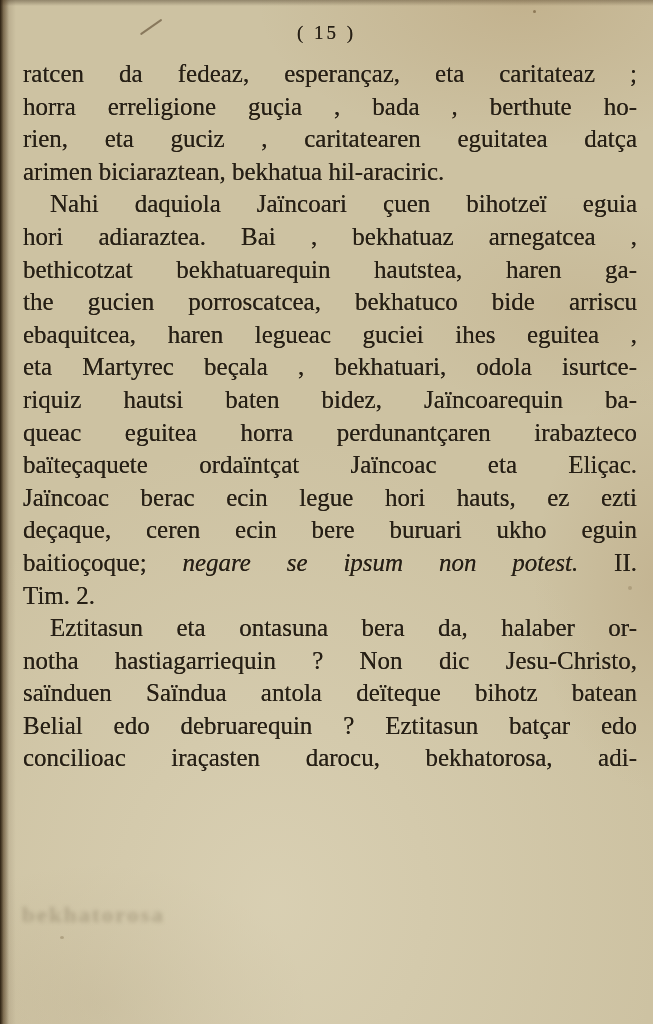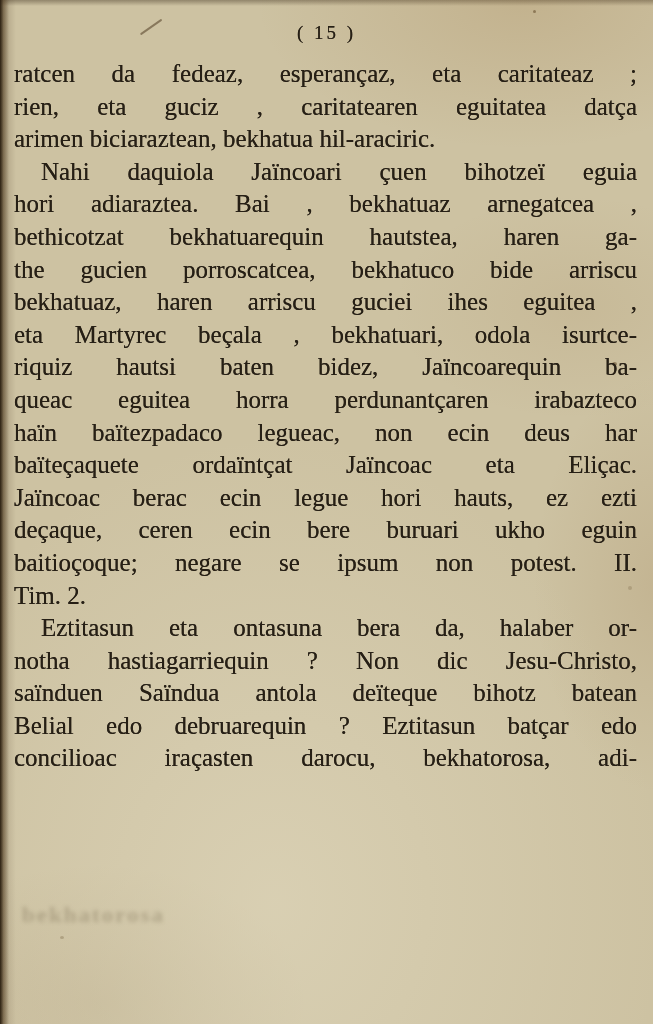--- a/index.html
+++ b/index.html
@@ -24,32 +24,32 @@
     background: linear-gradient(to right, #2b2011 0%, rgba(87,67,40,0.55) 40%, rgba(87,67,40,0) 100%);
     z-index: 3;
   }
   .page-number {
     position: absolute; top: 22px; left: 0; width: 100%;
     text-align: center;
     font-size: 19px; letter-spacing: 3px;
     text-shadow: 0 0 0.6px rgba(38,31,21,0.85);
   }
   .text-block {
-    position: absolute; left: 14px; right: 16px; top: 58px;
+    position: absolute; left: 23px; right: 16px; top: 58px;
     font-size: 25px; line-height: 32.6px;
     text-shadow: 0 0 0.6px rgba(38,31,21,0.85);
   }
   .line {
     height: 32.6px; overflow: hidden;
     text-align: justify; text-align-last: justify;
     white-space: normal;
   }
   .line.flush-left { text-align-last: left; }
   .line.indent { text-indent: 27px; }
-  .it { }
+  .it { font-style: italic; }
   .ghost-smudge {
     position: absolute; left: 22px; top: 903px;
     font-size: 23px; font-weight: bold;
     color: #6e6147; opacity: 0.33;
     filter: blur(2.3px);
     letter-spacing: 2px;
     transform: scaleY(0.9);
   }
   .speck { position: absolute; border-radius: 50%; background: rgba(96,72,40,0.55); }
   .speck.s1 { left: 612px; top: 362px; width: 5px; height: 4px; }
@@ -70,34 +70,34 @@
 <div class="speck s2"></div>
 <div class="speck s3"></div>
 <div class="speck s4"></div>
 
 <div class="page-number">( 15 )</div>
 
 <div class="text-block">
 
   <div>
     <div class="line">ratcen da fedeaz, esperançaz, eta caritateaz ;</div>
+    <div class="line">horra erreligione guçia , bada , berthute ho-</div>
     <div class="line">rien, eta guciz , caritatearen eguitatea datça</div>
     <div class="line flush-left">arimen biciaraztean, bekhatua hil-araciric.</div>
   </div>
 
   <div>
     <div class="line indent">Nahi daquiola Jaïncoari çuen bihotzeï eguia</div>
     <div class="line">hori adiaraztea. Bai , bekhatuaz arnegatcea ,</div>
     <div class="line">bethicotzat bekhatuarequin hautstea, haren ga-</div>
     <div class="line">the gucien porroscatcea, bekhatuco bide arriscu</div>
-    <div class="line">bekhatuaz, haren arriscu guciei ihes eguitea ,</div>
+    <div class="line">ebaquitcea, haren legueac guciei ihes eguitea ,</div>
     <div class="line">eta Martyrec beçala , bekhatuari, odola isurtce-</div>
     <div class="line">riquiz hautsi baten bidez, Jaïncoarequin ba-</div>
     <div class="line">queac eguitea horra perdunantçaren irabazteco</div>
-    <div class="line">haïn baïtezpadaco legueac, non ecin deus har</div>
     <div class="line">baïteçaquete ordaïntçat Jaïncoac eta Eliçac.</div>
     <div class="line">Jaïncoac berac ecin legue hori hauts, ez ezti</div>
     <div class="line">deçaque, ceren ecin bere buruari ukho eguin</div>
     <div class="line"><span>baitioçoque; </span><span class="it">negare se ipsum non potest.</span><span> II.</span></div>
     <div class="line flush-left">Tim. 2.</div>
   </div>
 
   <div>
     <div class="line indent">Eztitasun eta ontasuna bera da, halaber or-</div>
     <div class="line">notha hastiagarriequin ? Non dic Jesu-Christo,</div>

